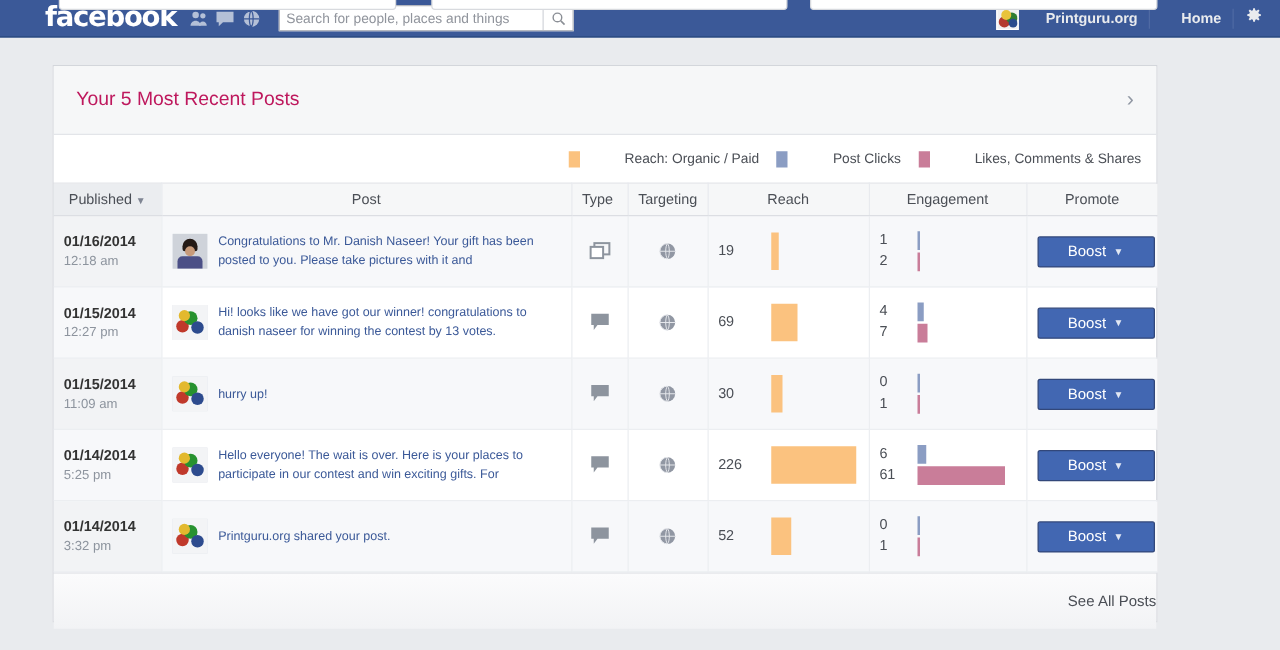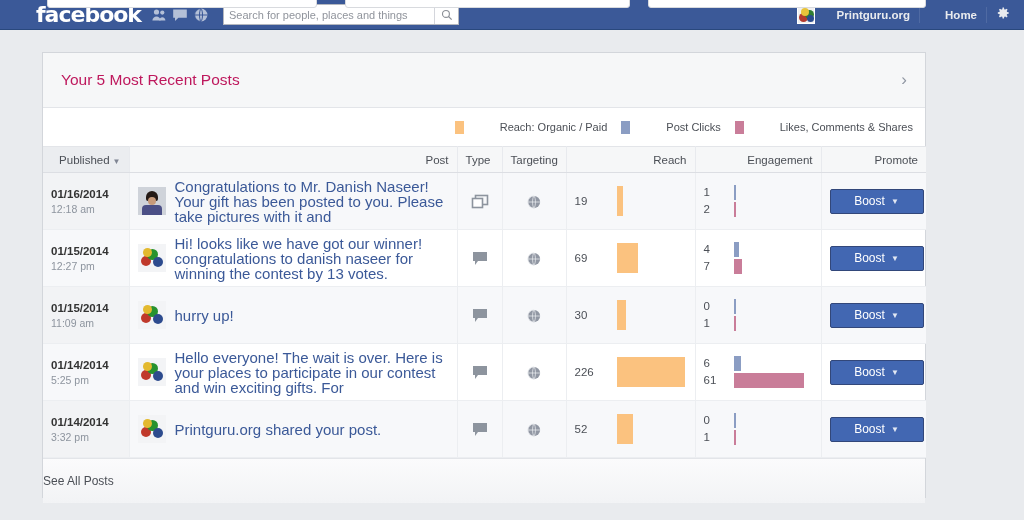--- a/index.html
+++ b/index.html
@@ -83,21 +83,21 @@
   .legend-item { display: flex; align-items: center; margin-left: 14px; }
   .legend-sw { width: 9px; height: 13px; margin-right: 4px; }
   .legend-lbl { font-size: 11px; color: #4b4f56; padding-left: 32px; }
 
   
   table#posts { width: 100%; border-collapse: collapse; table-layout: fixed; }
   #posts thead th {
     background: #f6f7f8; border-top: 1px solid #e3e5e9;
     border-bottom: 1px solid #dcdee3; border-right: 1px solid #e8eaee;
     height: 26px; font-size: 11.5px; color: #4b4f56;
-    font-weight: normal; text-align: right; padding: 0 8px;
+    font-weight: normal; text-align: center; padding: 0 8px;
     vertical-align: middle;
   }
   #posts thead th.col-published { background: #ebedf0; width: 86px; }
   #posts thead th.col-post      { width: 328px; }
   #posts thead th.col-type      { width: 45px; text-align: left; }
   #posts thead th.col-targeting { width: 64px; }
   #posts thead th.col-reach     { width: 129px; }
   #posts thead th.col-engagement{ width: 126px; }
   #posts thead th.col-promote   { width: 105px; border-right: 0; }
   .sort-caret { font-size: 8px; color: #7f8593; margin-left: 3px; }
@@ -113,21 +113,21 @@
 
   .pub-date { font-size: 11.5px; color: #333; font-weight: bold; line-height: 15px; }
   .pub-time { font-size: 10.5px; color: #8d949e; line-height: 14px; }
 
   .post-cell { display: flex; align-items: center; }
   .post-thumb {
     width: 28px; height: 28px; flex: none; margin-right: 9px;
     background: #e4e6eb; position: relative; overflow: hidden;
   }
   .post-txt {
-    font-size: 15px; line-height: 15px; color: #3b5998;
+    font-size: 10px; line-height: 15px; color: #3b5998;
     cursor: pointer;
   }
   .icon-cell { text-align: center; }
   .icon-cell svg { display: inline-block; vertical-align: middle; }
 
   .reach-cell { display: flex; align-items: center; }
   .reach-num {
     font-size: 11.5px; color: #4b4f56; width: 32px;
     flex: none; text-align: left;
   }
@@ -145,21 +145,21 @@
     width: 94px; height: 25px; background: #4267B2;
     border: 1px solid #32477a; border-radius: 2px;
     color: #fff; font-size: 12px;
     display: flex; align-items: center; justify-content: center;
     gap: 6px; cursor: pointer;
     font-family: "Liberation Sans", sans-serif;
   }
   .boost-caret { font-size: 8px; opacity: .85; }
 
   #card-footer {
-    height: 45px; display: flex; align-items: center; justify-content: flex-start;
+    height: 45px; display: flex; align-items: center; justify-content: flex-end;
     background: linear-gradient(#fbfbfc, #f2f3f5);
     border-top: 1px solid #e3e5e9;
   }
   #see-all { font-size: 12px; color: #4b4f56; cursor: pointer; }
 </style>
 </head>
 <body>
 
 <div id="fb-topbar">
   <div id="fb-logo">facebook</div>

